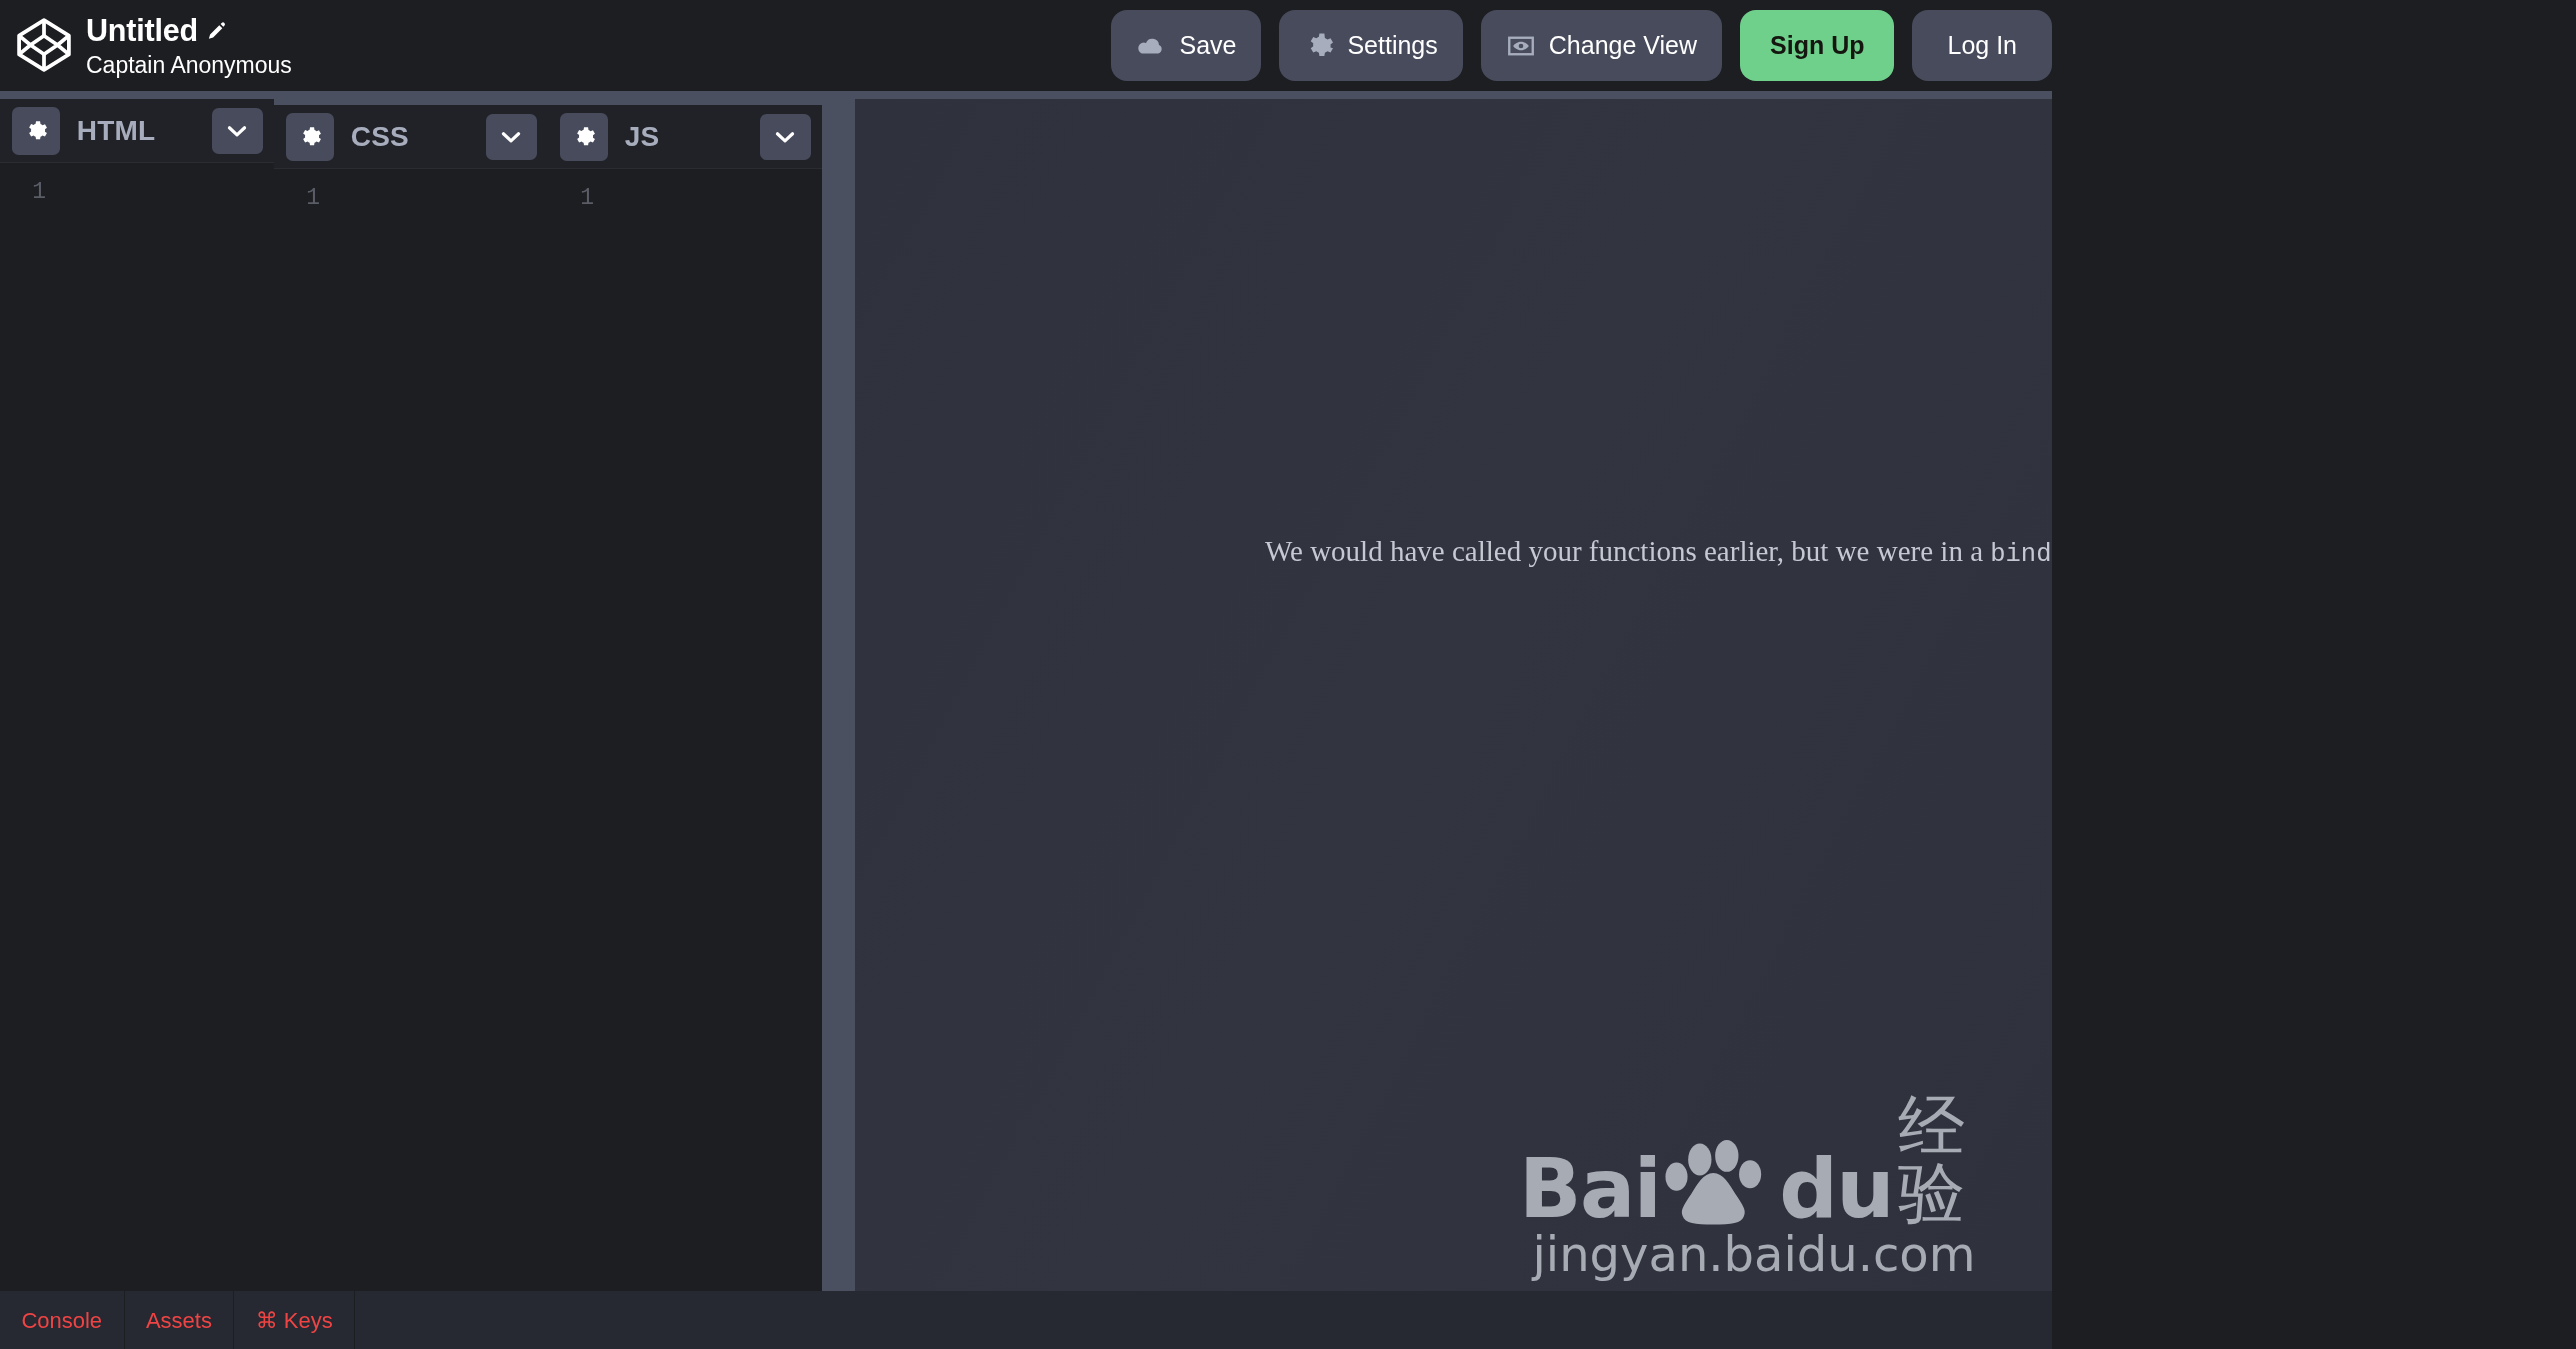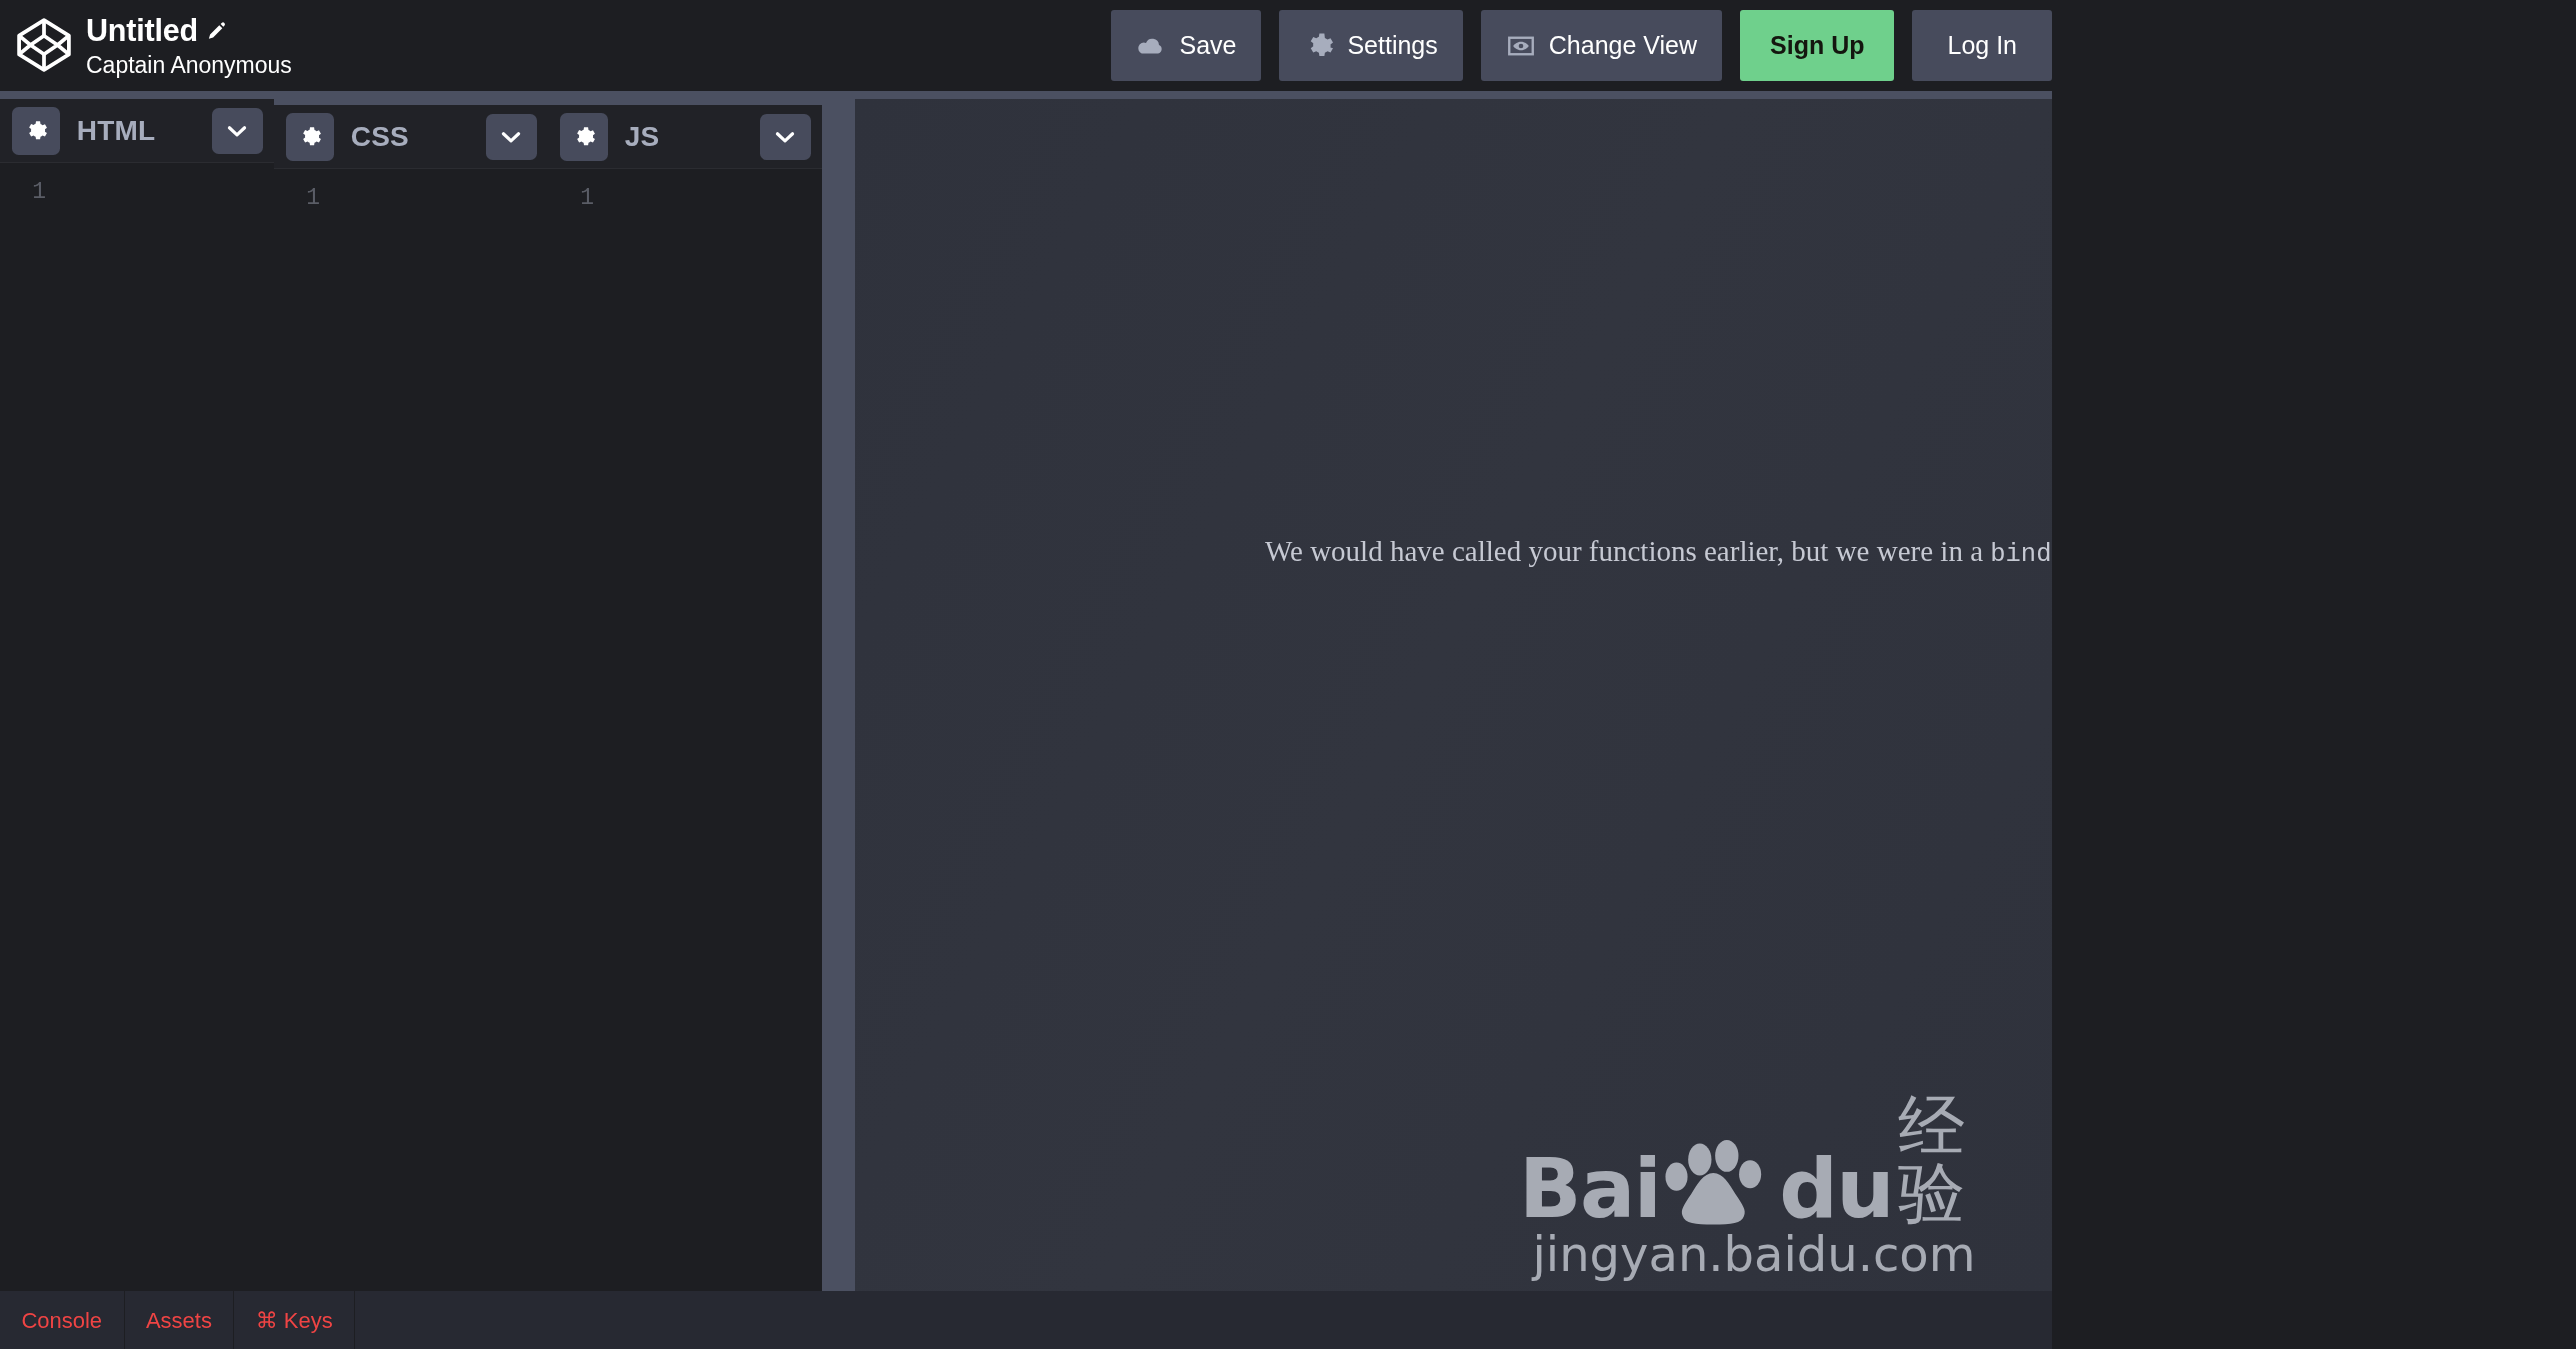--- a/index.html
+++ b/index.html
@@ -66,21 +66,21 @@
     align-items: center;
     gap: 18px;
     padding-right: 0px;
     height: 91px;
   }
 
   .tb-btn {
     height: 71px;
     background: #474b5c;
     border: none;
-    border-radius: 3px;
+    border-radius: 16px;
     color: #ffffff;
     font-family: "Liberation Sans", sans-serif;
     font-size: 25px;
     display: flex;
     align-items: center;
     justify-content: center;
     gap: 13px;
     padding: 0 25px;
     cursor: pointer;
     white-space: nowrap;

